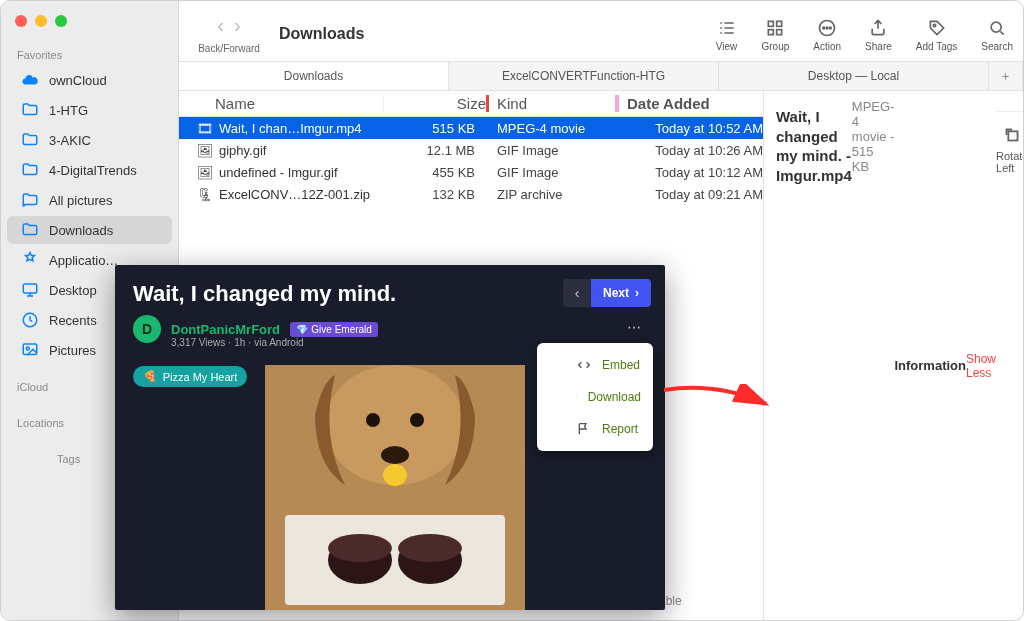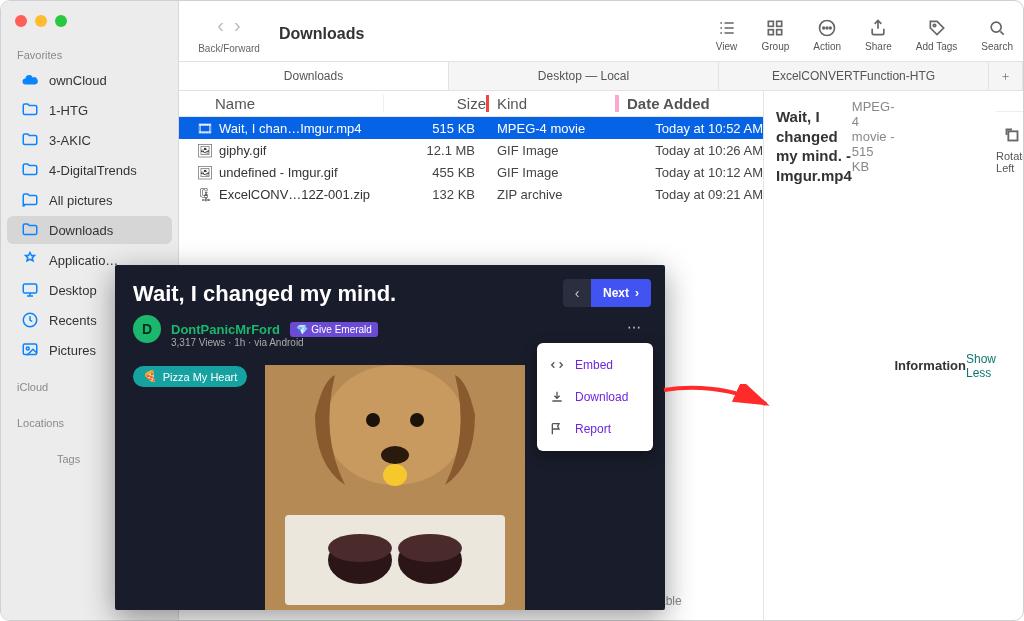--- a/index.html
+++ b/index.html
@@ -54,21 +54,21 @@
   .rc-date { flex:1; padding-left:8px; color:#444;text-align:right; }
   .row.selected .rc-date { color:#fff; }
 
   .preview { width: 260px; border-left:1px solid #e4e4e4; padding: 6px 8px 0 12px; display:flex; flex-direction:row; }
   .thumb { width: 240px; height: 265px; background:#000; position:relative; border-radius:2px; overflow:hidden; }
   .thumb .letter { position:absolute; inset:0; }
   .pv-title { font-size:15px; font-weight:600; margin-top:10px; line-height:1.3; }
   .pv-sub { font-size:13px; color:#888; margin-top:2px; }
   .pv-info { display:flex; justify-content:space-between; align-items:center; margin-top:14px; }
   .pv-info .lbl { font-weight:600; }
-  .pv-info .link { color:#0f766e; font-size:12px; }
+  .pv-info .link { color:#ef4444; font-size:12px; }
   .pv-actions { display:flex; justify-content:space-around; margin-top:14px; border-top:1px solid #eee; padding-top:12px; }
   .pv-act { display:flex; flex-direction:column; align-items:center; gap:4px; color:#555; font-size:11px; }
   .pv-act .aicon { width:22px;height:22px; display:flex; align-items:center; justify-content:center; color:#666; }
   .footer { position:absolute; left:640px; bottom:12px; font-size:12px; color:#888; }
 
   
   .imgur { position:absolute; left:115px; top:265px; width:550px; height:345px; background:#191c2a; color:#eee; border-radius:2px; box-shadow:0 8px 30px rgba(0,0,0,.4); overflow:hidden; }
   .imgur .hdr { padding:16px 18px 8px 18px; }
   .imgur h2 { font-size:22px; font-weight:700; color:#fff; }
   .imgur .meta { display:flex; align-items:center; gap:10px; margin-top:8px; }
@@ -80,21 +80,21 @@
   .imgur .navnext { position:absolute; top:14px; right:14px; display:flex; }
   .imgur .prevbtn { width:28px;height:28px; background:#2b2e3f; color:#ccc; display:flex; align-items:center; justify-content:center; font-size:14px; border-radius:4px 0 0 4px;}
   .imgur .nextbtn { height:28px; background:#4153f0; color:#fff; padding:0 12px; display:flex; align-items:center; gap:6px; font-weight:600; font-size:12px; border-radius:0 4px 4px 0;}
   .imgur .dots { position:absolute; top:54px; right:22px; color:#ccc; letter-spacing:2px; font-size:14px;}
   .imgur .body { position:absolute; left:150px; top:100px; width:260px; height:245px; }
 
   .dogsvg { width:100%; height:100%; }
 
   .sharemenu { position:absolute; right:12px; top:78px; width:116px; background:#fff; border-radius:6px; box-shadow:0 4px 14px rgba(0,0,0,.35); padding:6px 0; }
   .sharemenu::before { content:""; position:absolute; top:-6px; right:16px; border:6px solid transparent; border-bottom-color:#fff;}
-  .smi { display:flex; align-items:center; gap:10px; padding:8px 12px; font-size:12px; color:#6d28d9; }
+  .smi { display:flex; align-items:center; gap:10px; padding:8px 12px; font-size:12px; color:#4d7c0f;margin-left:27px; }
   .smi .sicon { width:16px;height:16px; display:flex; align-items:center; justify-content:center; color:#555;}
 
   .arrow { position:absolute; left:662px; top:384px; width:110px; height:30px; pointer-events:none; }
 </style>
 </head>
 <body>
 
 <div class="window">
 
   <div class="sidebar">
@@ -263,24 +263,24 @@
           <span>Search</span>
         </div>
       </div>
     </div>
 
     <div class="tabs">
       <div class="tab active">
           <span>Downloads</span>
         </div>
       <div class="tab">
+          <span>ExcelCONVERTFunction-HTG</span>
+        </div>
+      <div class="tab">
           <span>Desktop — Local</span>
-        </div>
-      <div class="tab">
-          <span>ExcelCONVERTFunction-HTG</span>
         </div>
       <div class="tab plus">＋</div>
     </div>
 
     <div class="content">
       <div class="filelist">
         <div class="cols">
           <div class="col-name">Name</div>
           <div class="col-size">Size</div>
           <div class="col-kind">Kind</div>

